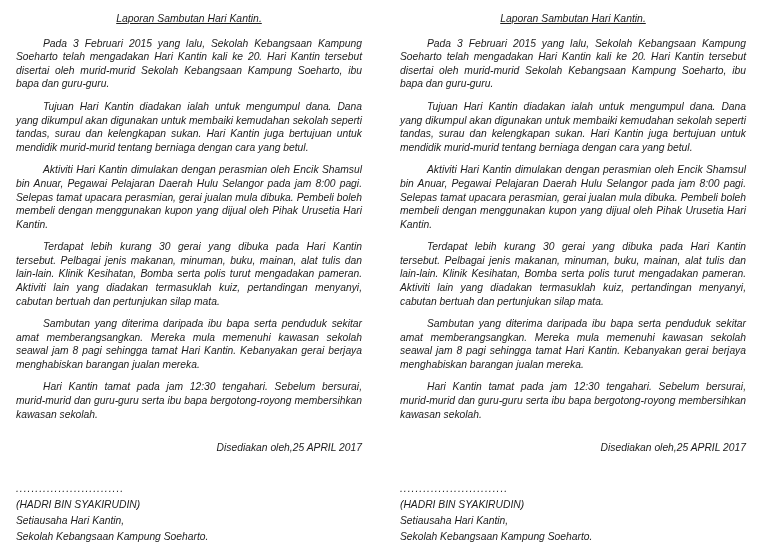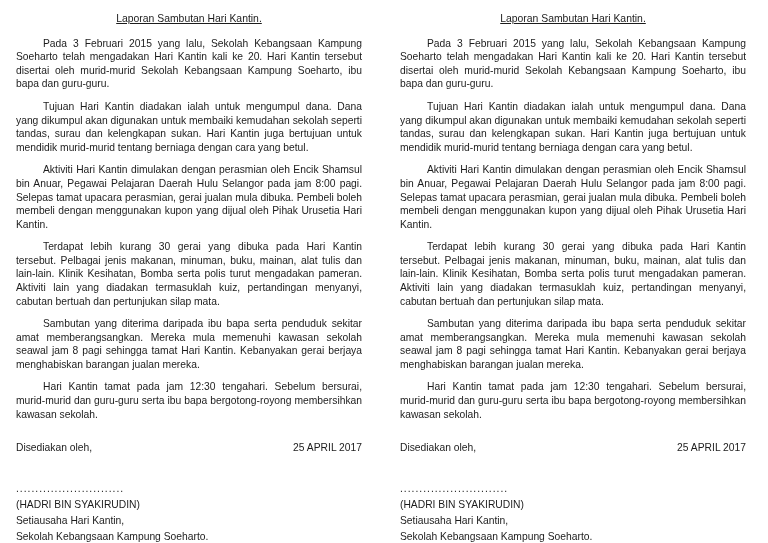--- a/index.html
+++ b/index.html
@@ -11,36 +11,37 @@
     font-family: "Liberation Sans", sans-serif;
     color: #1c1c1c;
     display: flex;
   }
   .doc-column {
     width: 384px;
     height: 540px;
     padding: 12px 22px 0 16px;
     font-size: 10.3px;
     line-height: 1.32;
+    font-style: italic;
   }
   .doc-title {
     text-align: center;
     text-decoration: underline;
     font-weight: normal;
     font-size: 10.4px;
     margin-bottom: 11px;
   }
   p.para {
     text-align: justify;
     text-indent: 27px;
     margin-bottom: 9px;
   }
   .byline {
     display: flex;
-    justify-content: space-between;
+    justify-content: flex-end;
     align-items: baseline;
     margin-top: 20px;
   }
   .signature-block {
     margin-top: 27px;
   }
   .signature-block > div {
     margin-bottom: 2.5px;
   }
   .sig-dots {

